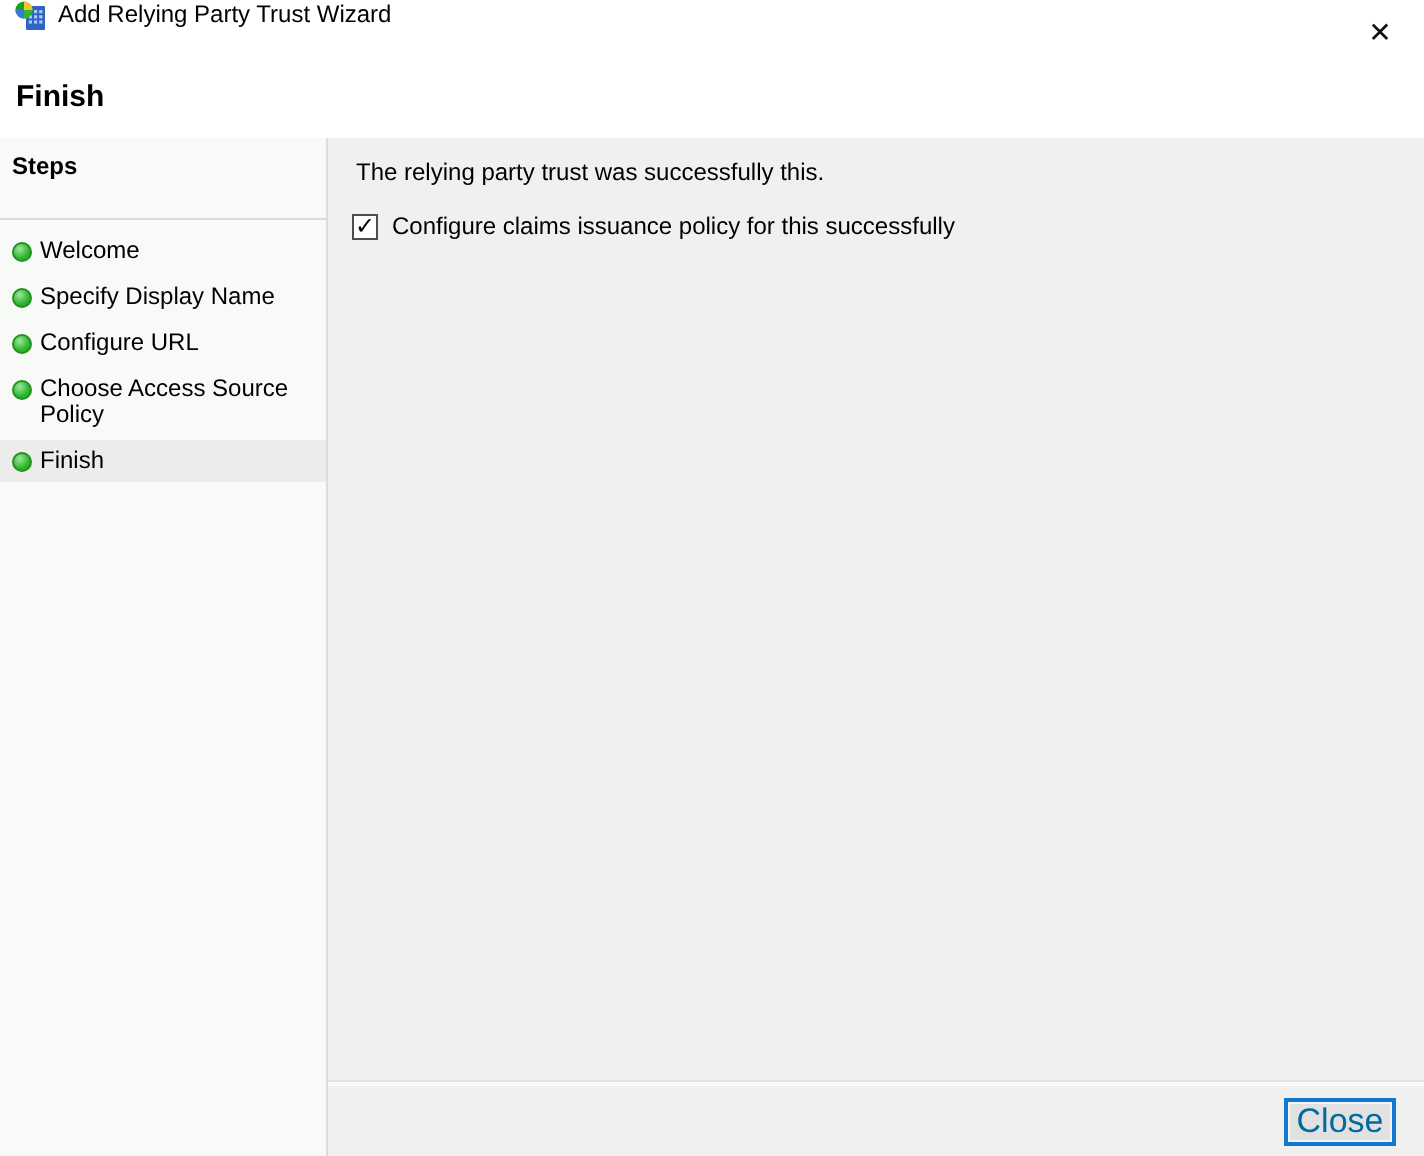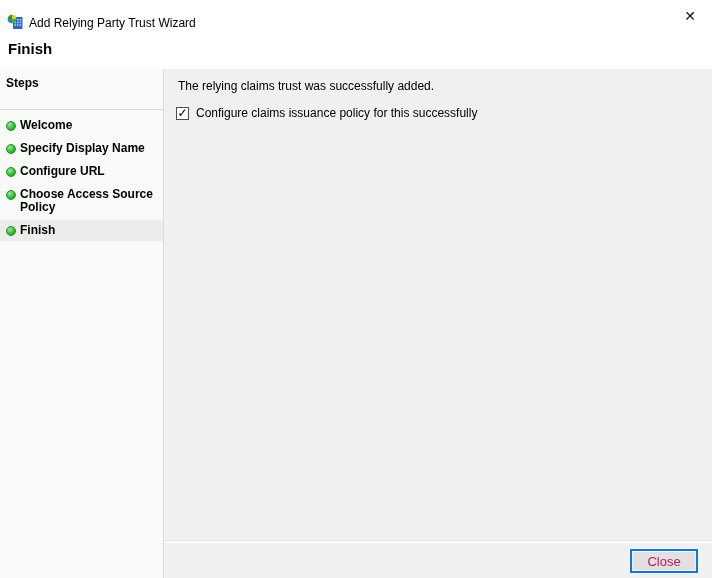--- a/index.html
+++ b/index.html
@@ -4,55 +4,55 @@
 <style>
   * { margin:0; padding:0; box-sizing:border-box; }
   html,body { background:#ffffff; }
   .dialog {
     position:relative; width:712px; height:578px; background:#ffffff;
     font-family:"Liberation Sans", sans-serif; font-size:12px; color:#000;
     overflow:hidden;
   }
   
   .titlebar { position:absolute; top:0; left:0; right:0; height:30px;
-    display:flex; align-items:flex-end; padding-left:7px; background:#ffffff; }
+    display:flex; align-items:flex-start; padding-left:7px; background:#ffffff; }
   .titlebar .app-icon { width:16px; height:16px; margin-right:6px; flex:0 0 auto; }
   .titlebar .title-text { font-size:12px; color:#000; }
   .close-x { position:absolute; top:4px; right:10px; width:24px; height:24px;
     display:flex; align-items:center; justify-content:center; font-size:14px;
     color:#111; cursor:default; }
   
   .heading { position:absolute; top:40px; left:8px; font-size:15px; font-weight:bold; }
   
   .main { position:absolute; top:69px; left:0; right:0; bottom:0; display:flex; }
   .sidebar { width:164px; flex:0 0 164px; background:#f7faf7;
     border-right:1px solid #dcdcdc; }
   .steps-header { font-weight:bold; font-size:12px; padding:7px 0 19px 6px;
     border-bottom:1px solid #d9d9d9; }
   .steps-list { list-style:none; margin:5px 0 0 0; padding:0; }
   .step { position:relative; padding:4px 4px 4px 20px; margin-bottom:2px;
-    line-height:13px; min-height:21px;font-weight:bold; }
+    line-height:13px; min-height:21px; }
   .step::before { content:""; position:absolute; left:6px; top:6px; width:8px; height:8px;
     border-radius:50%; border:1px solid #249024;
     background:radial-gradient(circle at 35% 30%, #9ce89c, #2eb82e 60%, #1f9e1f); }
   .step.active { background:#ececea; }
   .content { position:relative; flex:1; background:#f0f0f0; }
   .message { position:absolute; left:14px; top:10px; }
   .check-row { position:absolute; left:12px; top:37px; display:flex;
     align-items:center; }
   .checkbox { width:13px; height:13px; background:#ffffff; border:1px solid #4d4d4d;
     display:flex; align-items:center; justify-content:center; font-size:12px;
     line-height:1; color:#000; flex:0 0 auto; }
   .check-label { margin-left:7px; }
   
   .footer { position:absolute; left:0; right:0; bottom:0; height:37px;
     background:#f0f0f0; border-top:2px solid #fbfbfb; box-shadow:0 -1px 0 #e4e4e4; }
-  .close-btn { position:absolute; top:6px; right:14px; width:68px; height:24px;
+  .close-btn { position:absolute; top:6px; right:14px; width:56px; height:24px;
     background:#e1e1e1; border:2px solid #1177cf; box-shadow:inset 0 0 0 1px #f3f3f3;
-    font-family:"Liberation Sans", sans-serif; font-size:13px; color:#be185d;
+    font-family:"Liberation Sans", sans-serif; font-size:17px; color:#0369a1;
     display:flex; align-items:center; justify-content:center; cursor:default; }
 </style>
 </head>
 <body>
 
 <div class="dialog">
 
   <div class="titlebar">
     <svg class="app-icon" viewBox="0 0 16 16" aria-hidden="true">
       <rect x="6" y="3" width="9.5" height="12" rx="0.5" fill="#2f63c9"></rect>
@@ -85,21 +85,21 @@
       <ul class="steps-list">
         <li class="step"><span>Welcome</span></li>
         <li class="step"><span>Specify Display Name</span></li>
         <li class="step"><span>Configure URL</span></li>
         <li class="step"><span>Choose Access Source Policy</span></li>
         <li class="step active"><span>Finish</span></li>
       </ul>
     </div>
 
     <div class="content">
-      <div class="message">The relying claims trust was successfully added.</div>
+      <div class="message">The relying party trust was successfully this.</div>
       <div class="check-row">
         <span class="checkbox">
             <span class="checkmark">✓</span>
           </span>
         <span class="check-label">Configure claims issuance policy for this successfully</span>
       </div>
 
       <div class="footer">
         <button class="close-btn">Close</button>
       </div>

